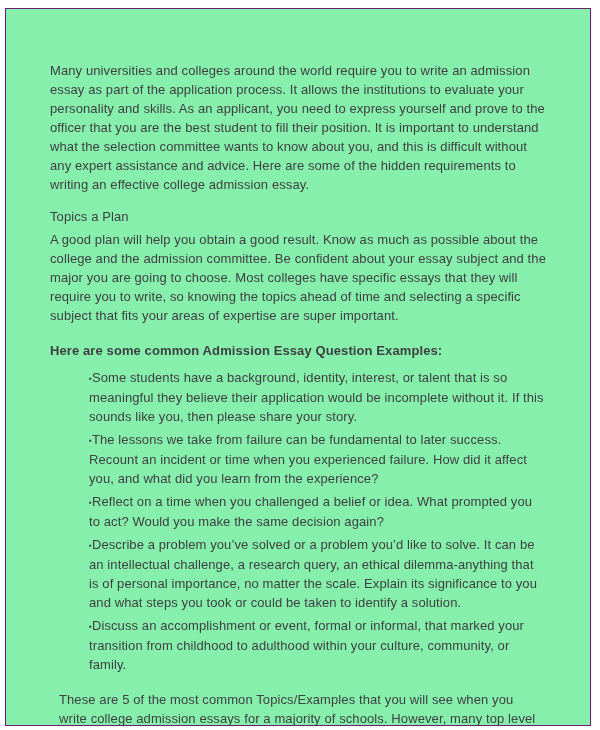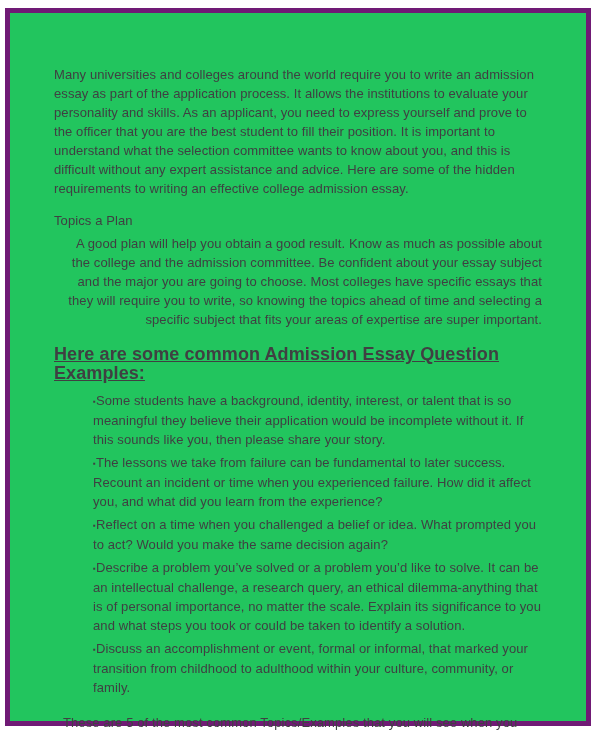--- a/index.html
+++ b/index.html
@@ -14,50 +14,48 @@
     font-family: "Liberation Sans", sans-serif;
     overflow: hidden;
   }
   .page {
     position: absolute;
     left: 5px;
     top: 8px;
     width: 586px;
     height: 718px;
     box-sizing: border-box;
-    border: 5px solid #701a75;
-    background: #22c55e;
+    border: 1px solid #701a75;
+    background: #86efac;
   }
   .content {
     box-sizing: border-box;
     padding: 52px 44px 0 44px;
     color: #3f4042;
     font-size: 13px;
     line-height: 19px;
     letter-spacing: 0.1px;
   }
   .para {
     margin: 0 0 13px 0;
   }
   .section-heading {
     margin: 0 0 4px 0;
     font-weight: normal;
     font-size: 13px;
     line-height: 19px;
   }
   .plan-paragraph {
     margin: 0 0 16px 0;
-    text-align: right;
   }
   .examples-heading {
     font-weight: bold;
     margin: 0 0 8px 0;
-    font-size: 18px;
+    font-size: 13px;
     line-height: 19px;
-    text-decoration: underline;
   }
   ul.bullet-list {
     list-style: none;
     margin: 0 0 16px 0;
     padding: 0 0 0 39px;
   }
   ul.bullet-list li {
     margin: 0 0 4px 0;
   }
   .marker {

